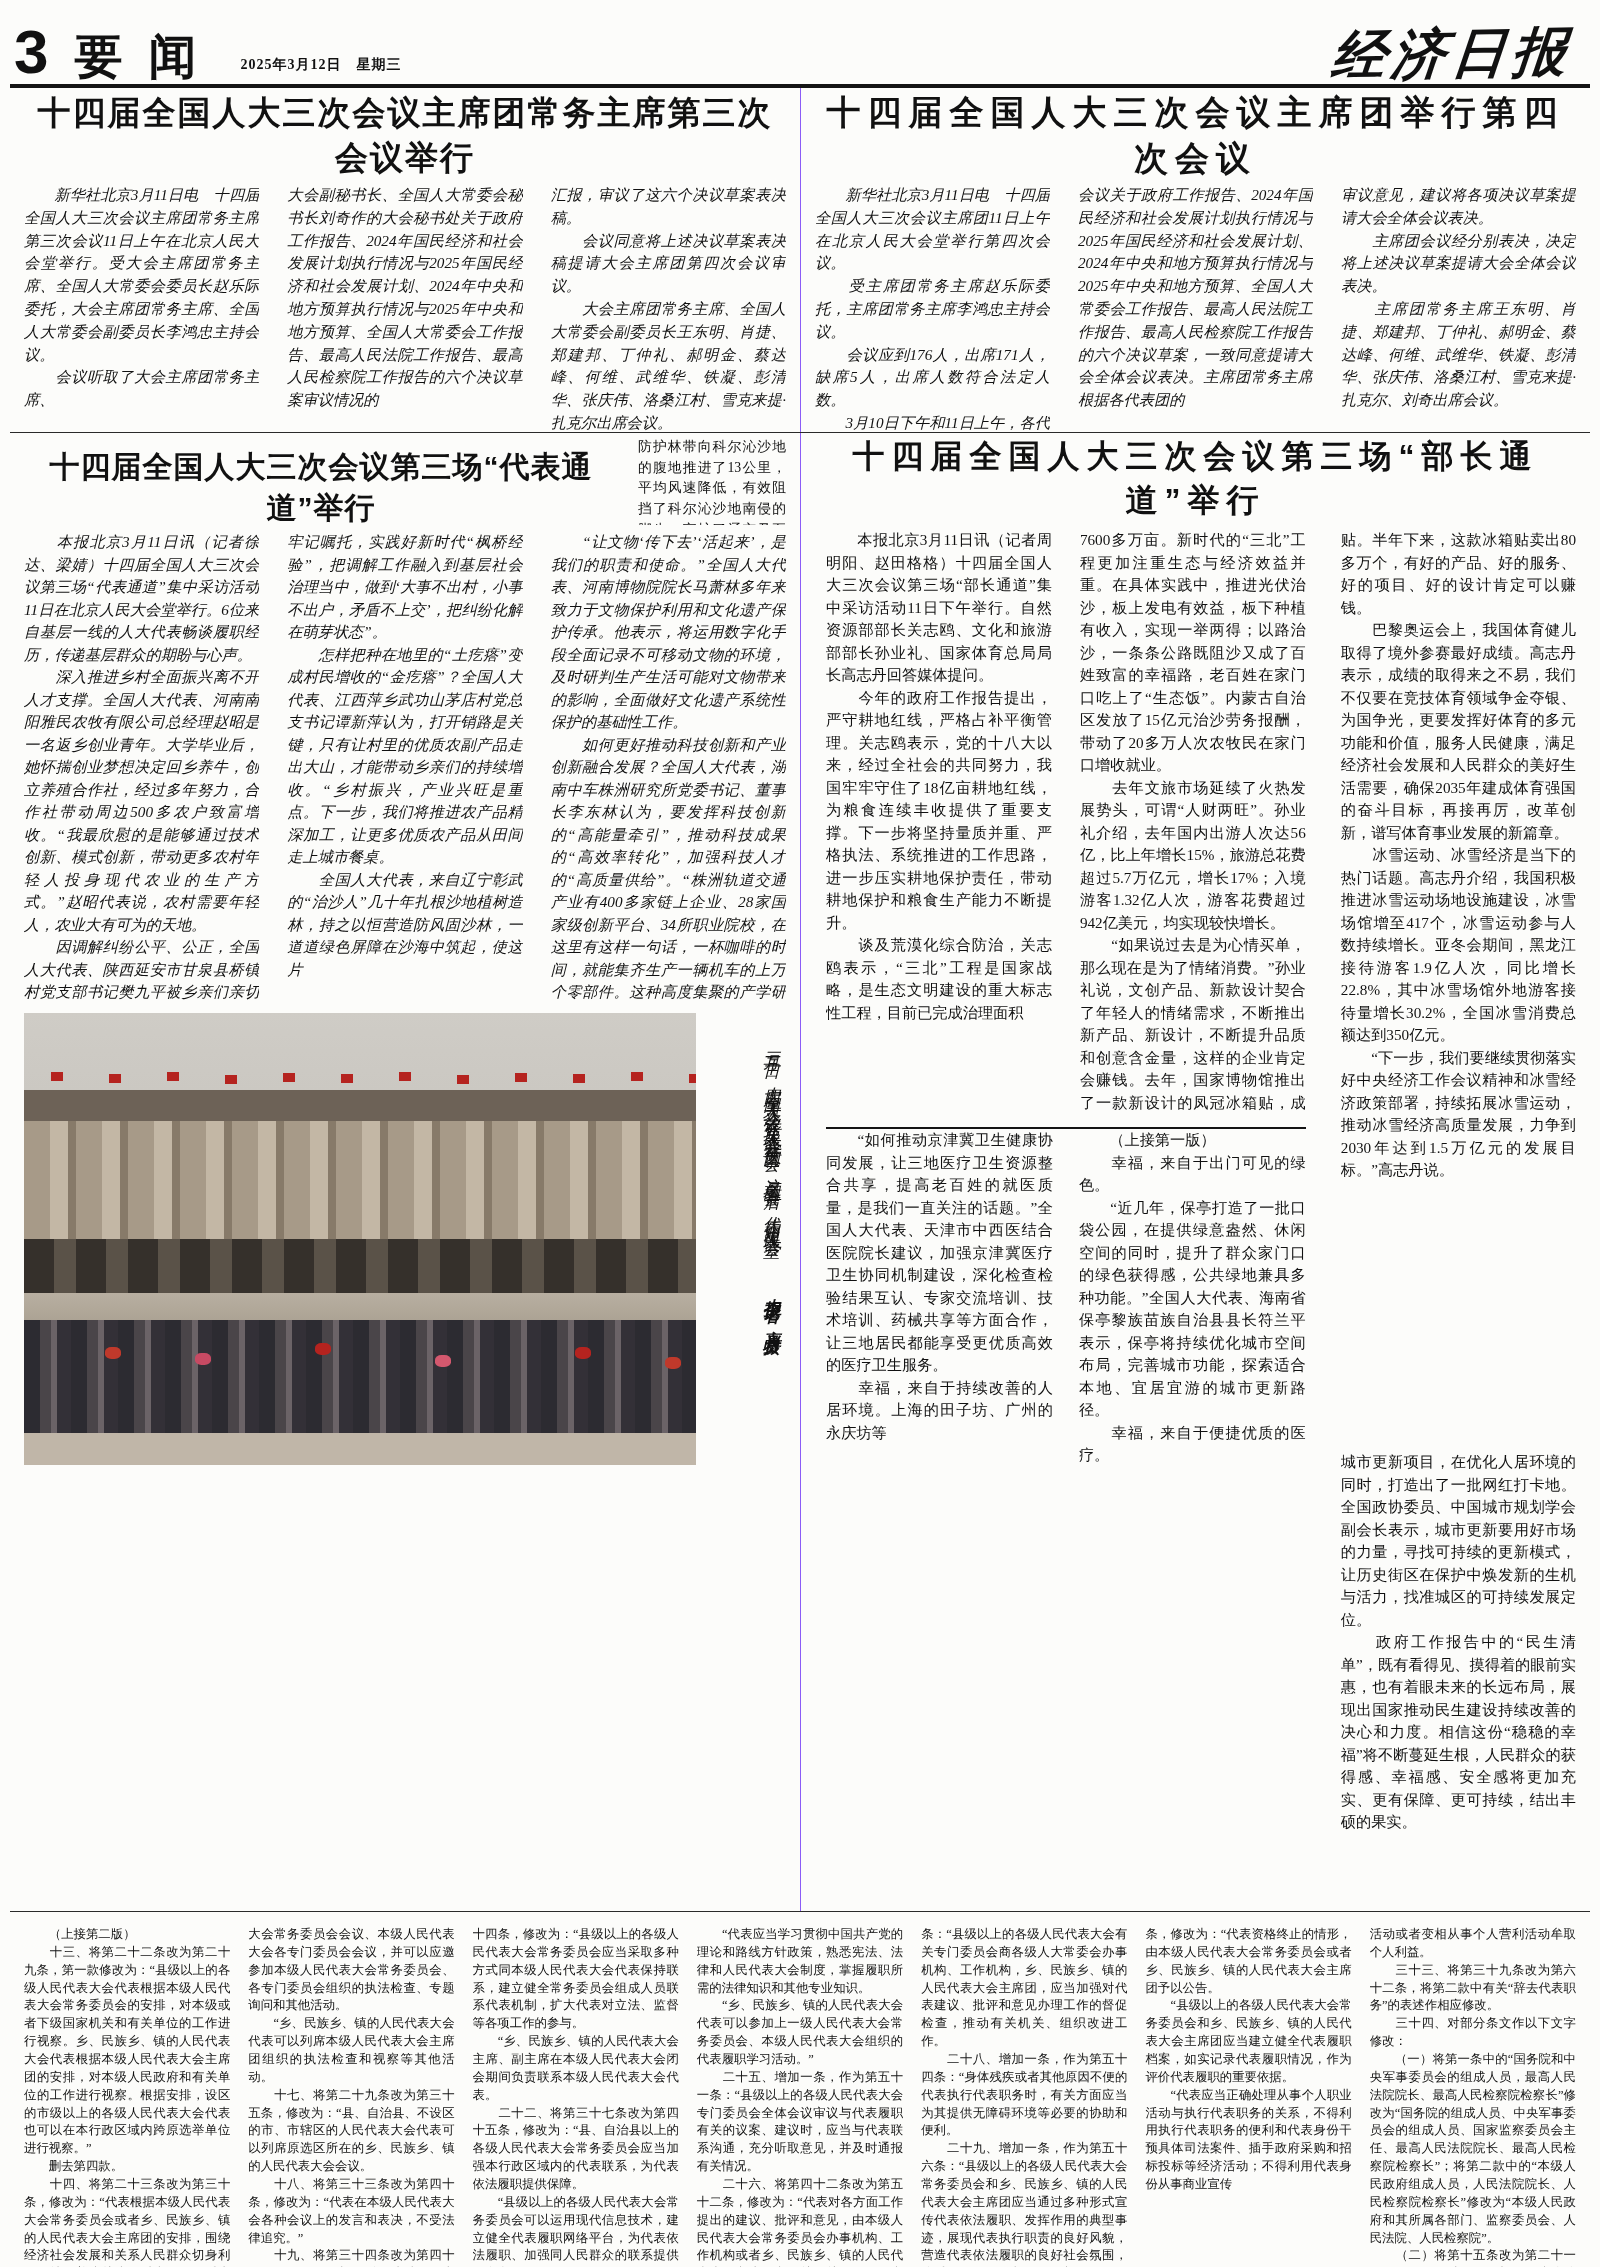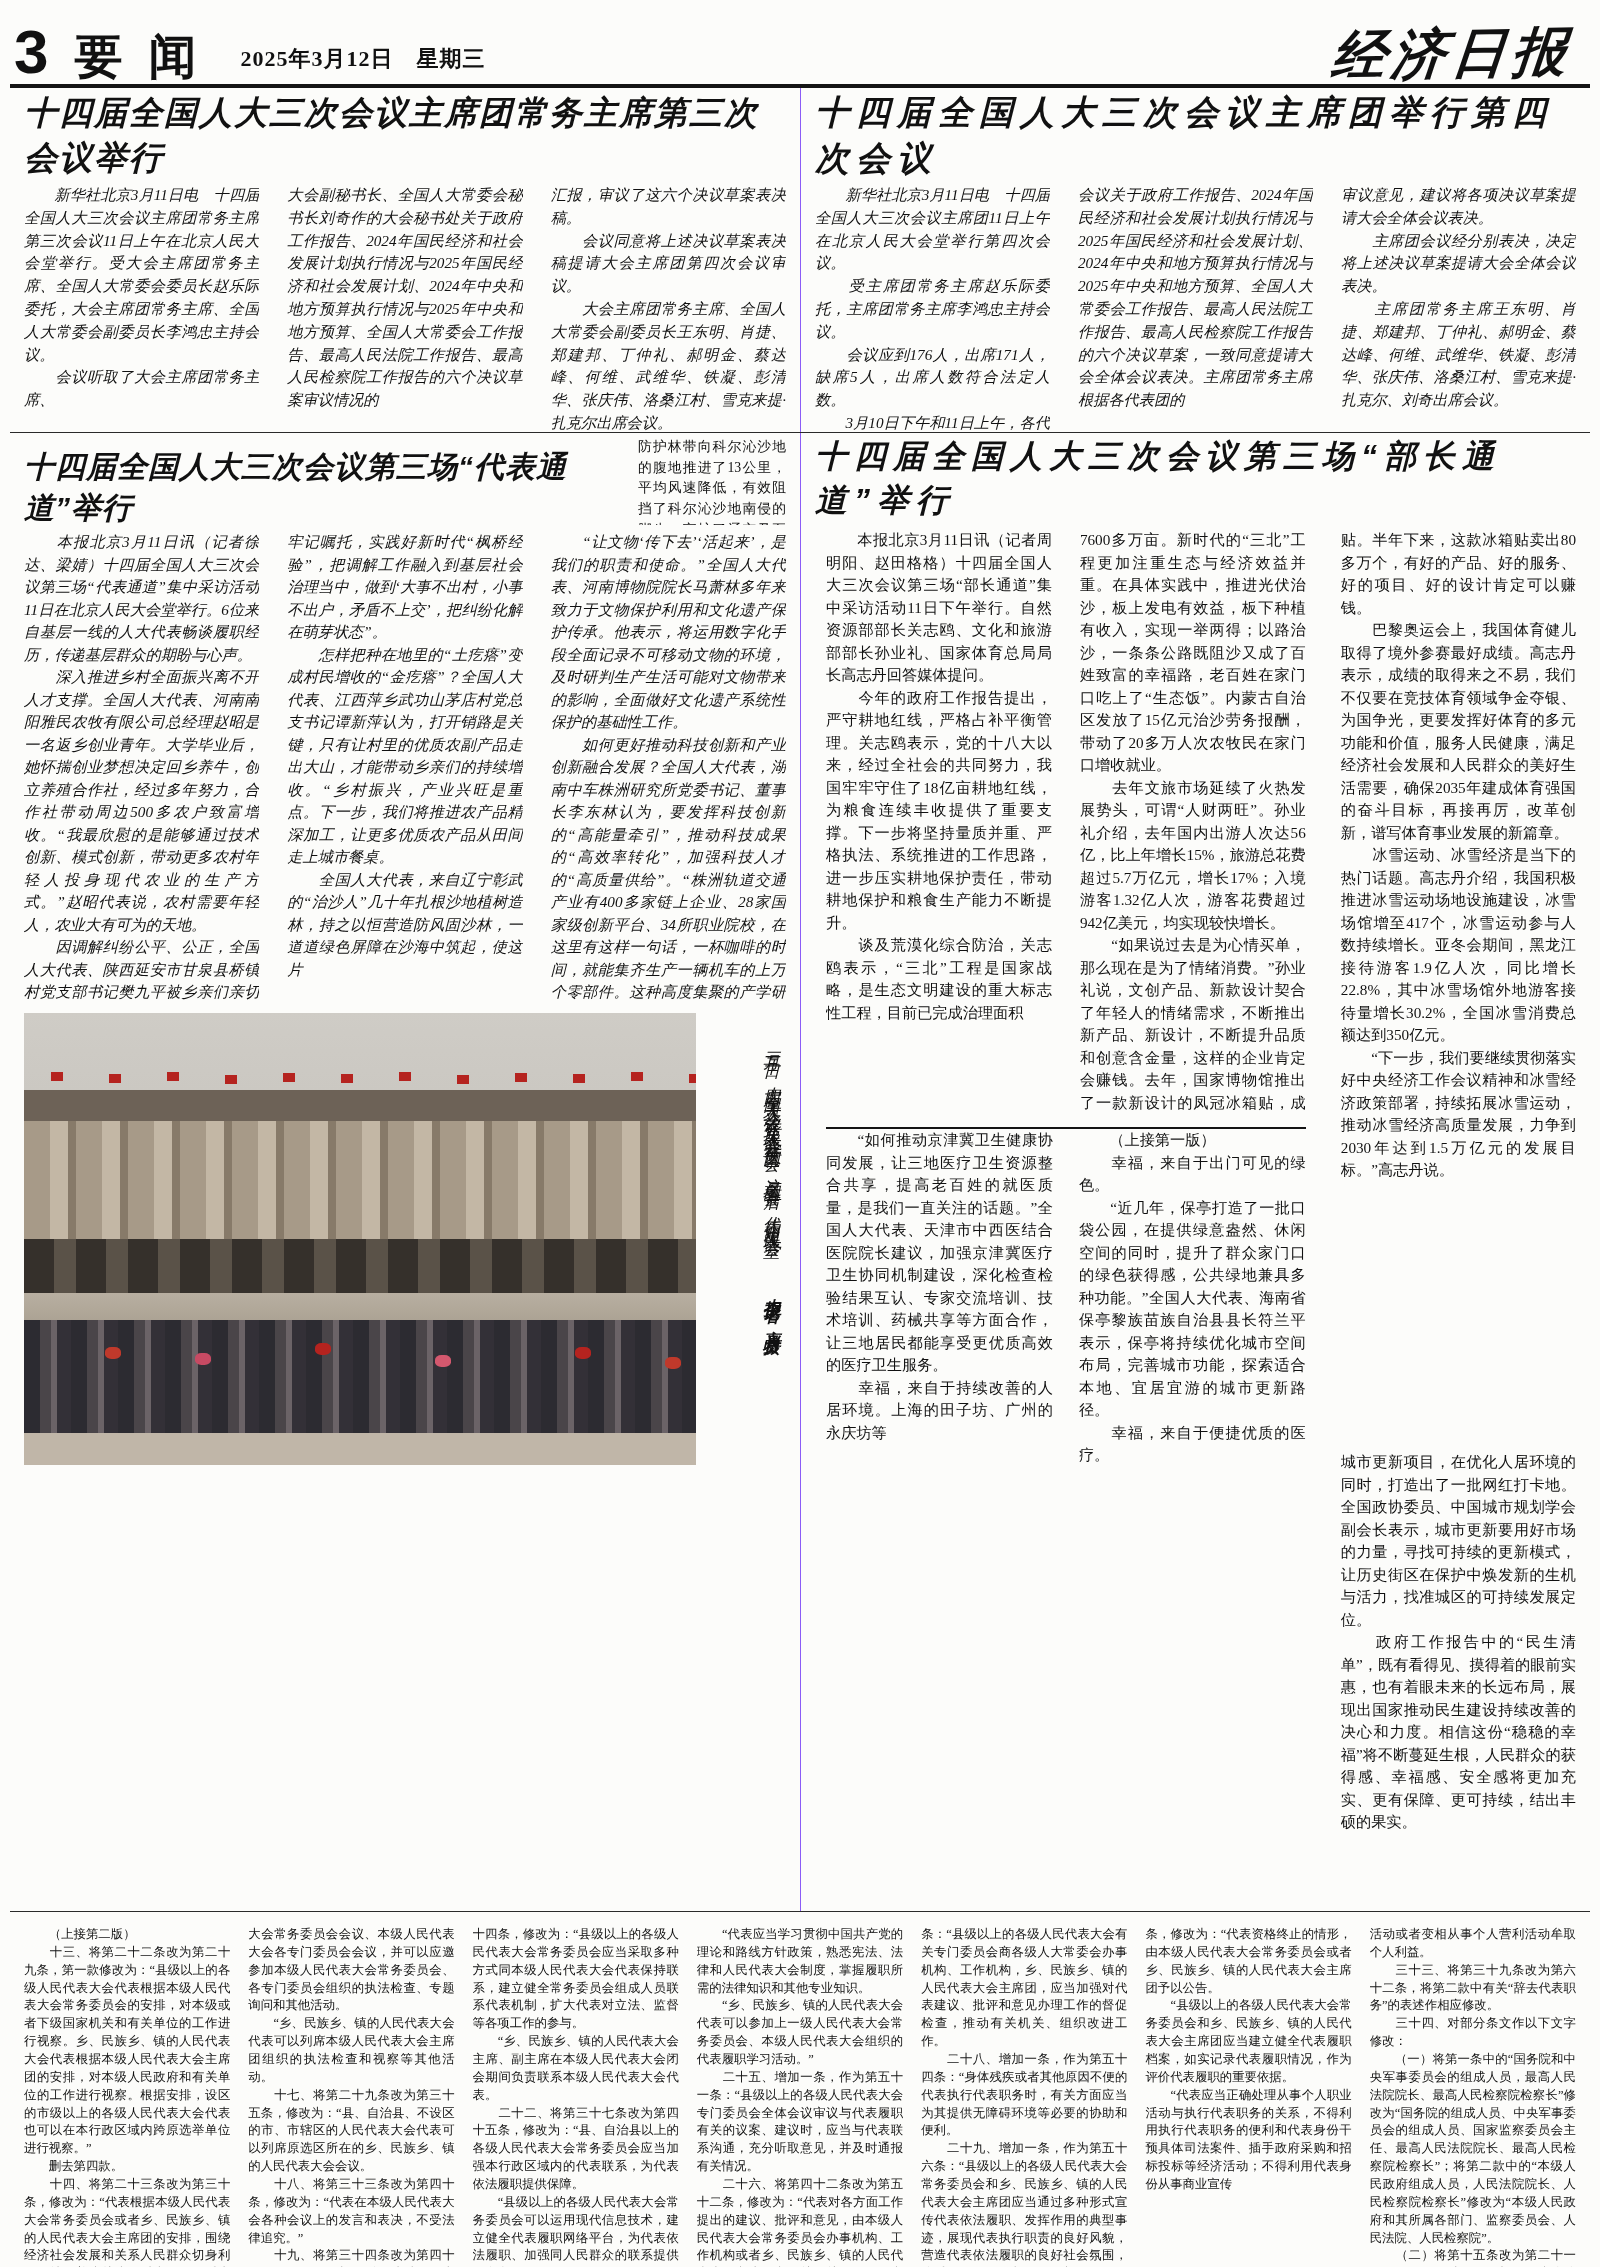--- a/index.html
+++ b/index.html
@@ -4,32 +4,32 @@
 <style>
   html,body{margin:0;padding:0;background:#e8e6e2;}
   .page{position:relative;width:1600px;height:2267px;margin:0 auto;background:#fcfcfa;
         font-family:"Liberation Serif","DejaVu Serif",serif;color:#111;overflow:hidden;
         padding:0 10px;box-sizing:border-box;}
   
   .hdr{display:flex;align-items:flex-end;height:84px;padding:6px 4px 4px;box-sizing:border-box;}
   .hdr-pagenum{font-family:"Liberation Sans","DejaVu Sans",sans-serif;font-weight:900;font-size:62px;line-height:.9;}
   .hdr-section{font-family:"Liberation Sans","DejaVu Sans",sans-serif;font-weight:900;font-size:48px;line-height:.95;
                letter-spacing:26px;margin-left:26px;}
-  .hdr-date{font-size:22px;font-weight:700;margin:0 16px 6px 18px;letter-spacing:1px;}
+  .hdr-date{font-size:14px;font-weight:700;margin:0 16px 6px 18px;letter-spacing:1px;}
   .hdr-masthead{margin-left:auto;margin-right:14px;font-size:54px;font-style:italic;font-weight:700;
                 font-family:"DejaVu Serif","Liberation Serif",serif;transform:skewX(-6deg) rotate(-1deg);
                 letter-spacing:6px;line-height:1;}
   .rule-thick{border:none;border-top:4px solid #141414;margin:0;}
   .rule-thin{border:none;border-top:1px solid #2a2a2a;margin:0;}
   
   .band{display:flex;}
   .half{width:50%;box-sizing:border-box;padding:0 14px;}
   .half.right{border-left:1px solid #8b5cf6;}
-  .headline{font-family:"Liberation Sans","DejaVu Sans",sans-serif;font-weight:900;text-align:left;
-            display:flex;align-items:center;justify-content:center;font-style:italic;}
+  .headline{font-family:"Liberation Sans","DejaVu Sans",sans-serif;font-weight:900;text-align:center;
+            display:flex;align-items:center;justify-content:center;}
   .h-top{font-size:33px;letter-spacing:2px;height:96px;}
   .h-top2{font-size:34px;letter-spacing:7px;height:96px;}
   .cols3{display:grid;grid-template-columns:1fr 1fr 1fr;column-gap:28px;font-style:italic;}
   .flow{white-space:pre-line;text-align:justify;overflow:hidden;}
   .b1{font-size:15.2px;line-height:1.5;height:248px;}
   .b2{font-size:15.2px;line-height:1.48;}
   
   .l-headrow{display:flex;column-gap:20px;height:92px;align-items:stretch;}
   .h-mid{flex:1;font-size:30px;letter-spacing:1px;margin-top:18px;}
   .sidenote{width:148px;font-size:13.8px;line-height:1.5;padding-top:4px;}

